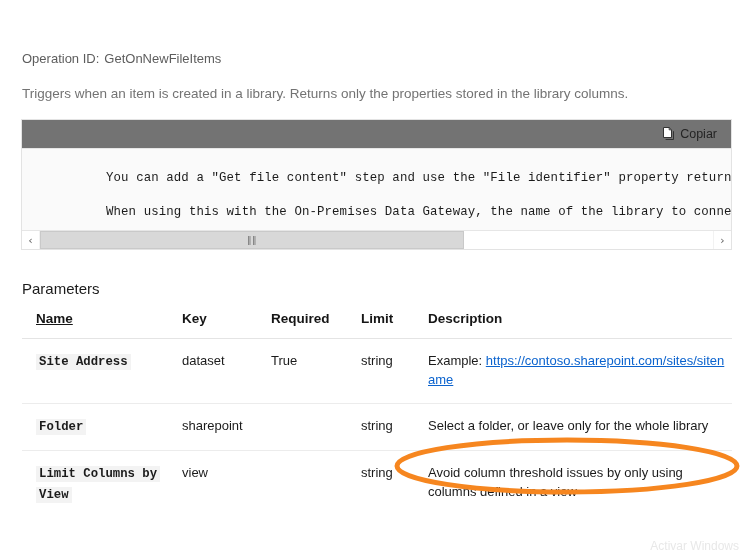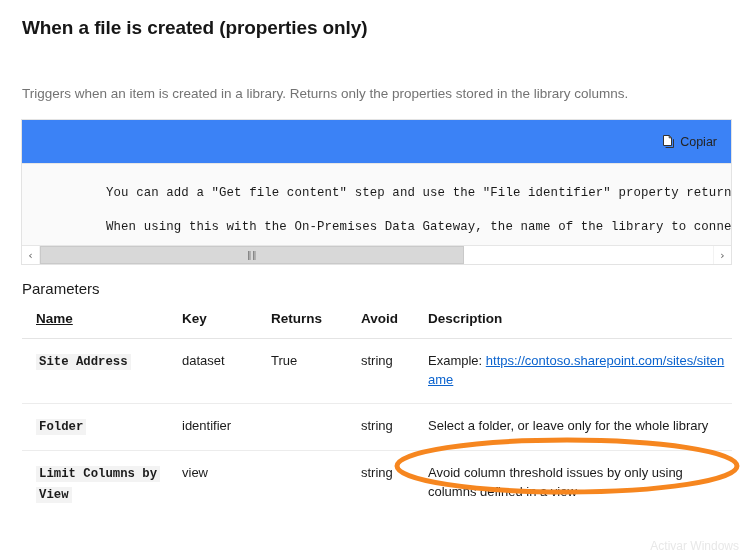--- a/index.html
+++ b/index.html
@@ -58,22 +58,22 @@
   .codeblock {
     position: absolute;
     left: 21px;
     top: 119px;
     width: 711px;
     border: 1px solid #e3e3e3;
     background: #fafafa;
     box-sizing: border-box;
   }
   .code-toolbar {
-    height: 44px;
-    background: #3b82f6;
+    height: 29px;
+    background: #737373;
     border-bottom: 1px solid #e6e6e6;
     display: flex;
     align-items: center;
     justify-content: flex-end;
     box-sizing: border-box;
   }
   .copy-btn {
     display: flex;
     align-items: center;
     gap: 5px;
@@ -237,22 +237,24 @@
     color: #e8e8e8;
     white-space: nowrap;
     user-select: none;
   }
 </style>
 </head>
 <body>
 
 <div class="page">
 
-  <div class="doc-title">When a file is created (properties only)</div>
-
+
+  <div class="op-id">
+    <span>Operation ID:</span><span class="op-val">GetOnNewFileItems</span>
+  </div>
 
   <div class="intro">Triggers when an item is created in a library. Returns only the properties stored in the library columns.</div>
 
   <div class="codeblock">
 
     <div class="code-toolbar">
       <button class="copy-btn">
         <span>
           <svg width="13" height="14" viewBox="0 0 13 14" fill="none" xmlns="http://www.w3.org/2000/svg">
             <path d="M1.5 0.5H7.2L9.5 2.8V10.5H1.5V0.5Z" stroke="#333" stroke-width="1" fill="#fff"></path>
@@ -280,36 +282,36 @@
     </div>
   </div>
 
   <div class="params-title">Parameters</div>
 
   <table class="ptable">
     <thead>
       <tr>
         <th class="col-name">Name</th>
         <th class="col-key">Key</th>
-        <th class="col-req">Returns</th>
-        <th class="col-type">Avoid</th>
+        <th class="col-req">Required</th>
+        <th class="col-type">Limit</th>
         <th class="col-desc">Description</th>
       </tr>
     </thead>
     <tbody>
       <tr>
         <td class="col-name"><code class="cname">Site Address</code></td>
         <td class="col-key">dataset</td>
         <td class="col-req">True</td>
         <td class="col-type">string</td>
         <td class="col-desc"><span>Example: </span><a class="exlink" href="#" style="color: rgb(11, 99, 206);">https://contoso.sharepoint.com/sites/sitename</a></td>
       </tr>
       <tr>
         <td class="col-name"><code class="cname">Folder</code></td>
-        <td class="col-key">identifier</td>
+        <td class="col-key">sharepoint</td>
         <td class="col-req"></td>
         <td class="col-type">string</td>
         <td class="col-desc">Select a folder, or leave only for the whole library</td>
       </tr>
       <tr>
         <td class="col-name"><code class="cname">Limit Columns by View</code></td>
         <td class="col-key">view</td>
         <td class="col-req"></td>
         <td class="col-type">string</td>
         <td class="col-desc">Avoid column threshold issues by only using columns defined in a view</td>

